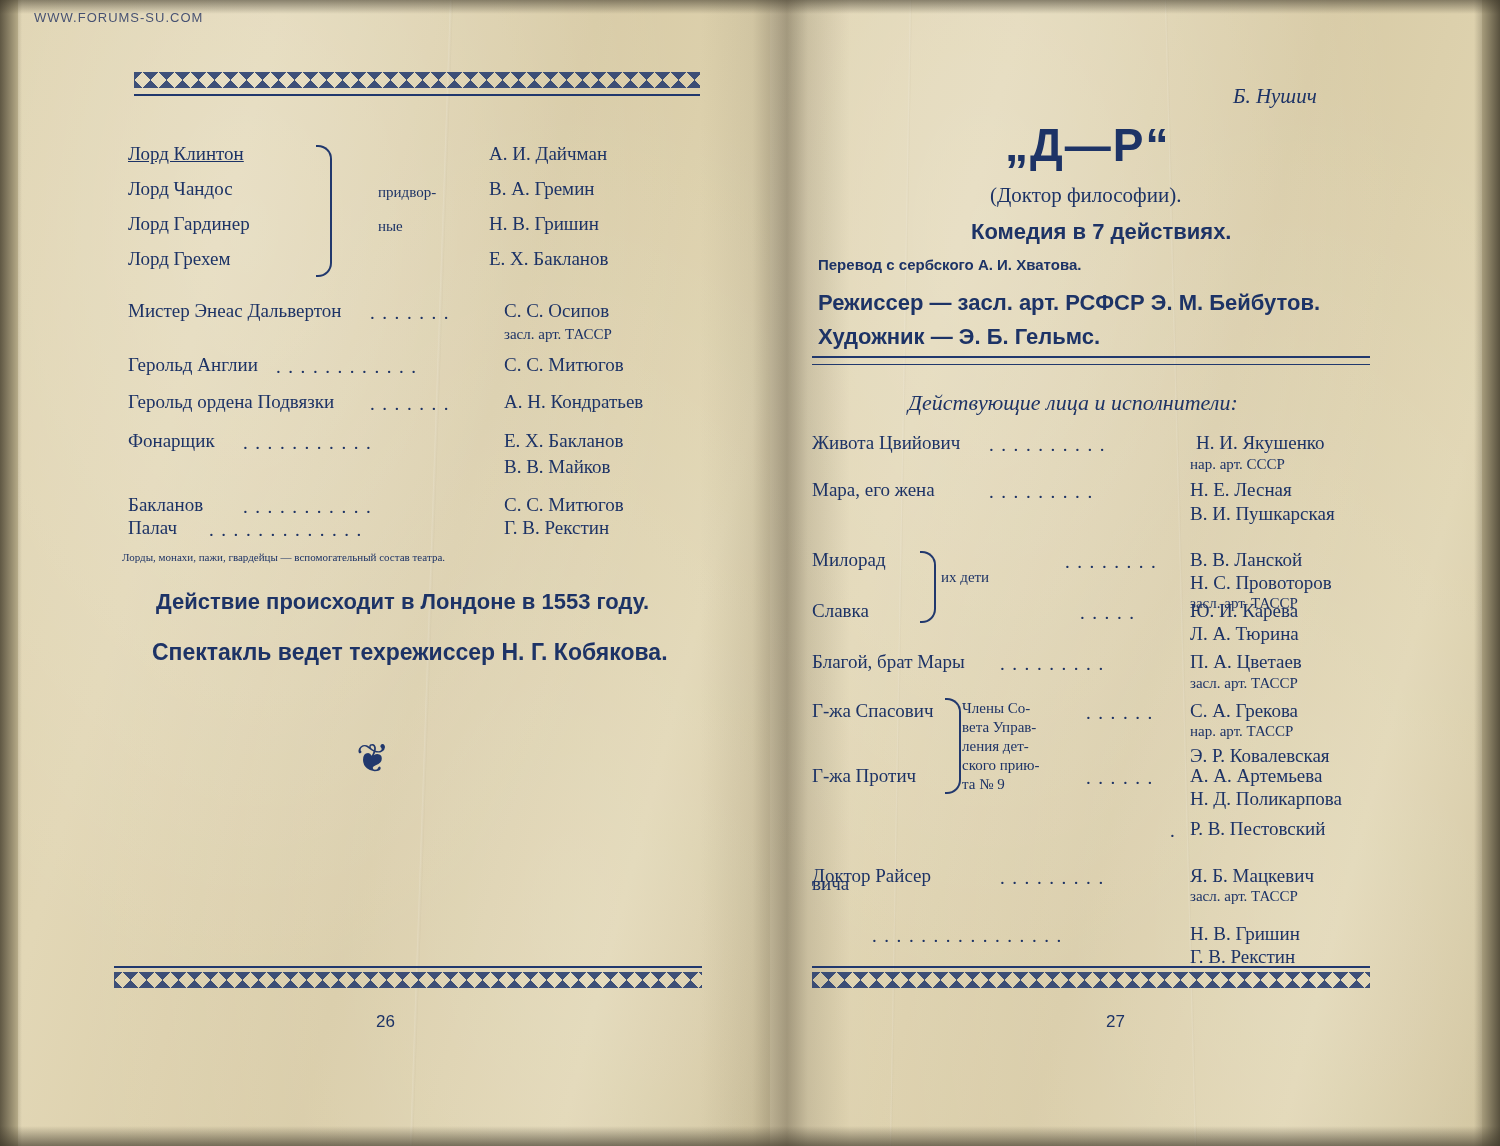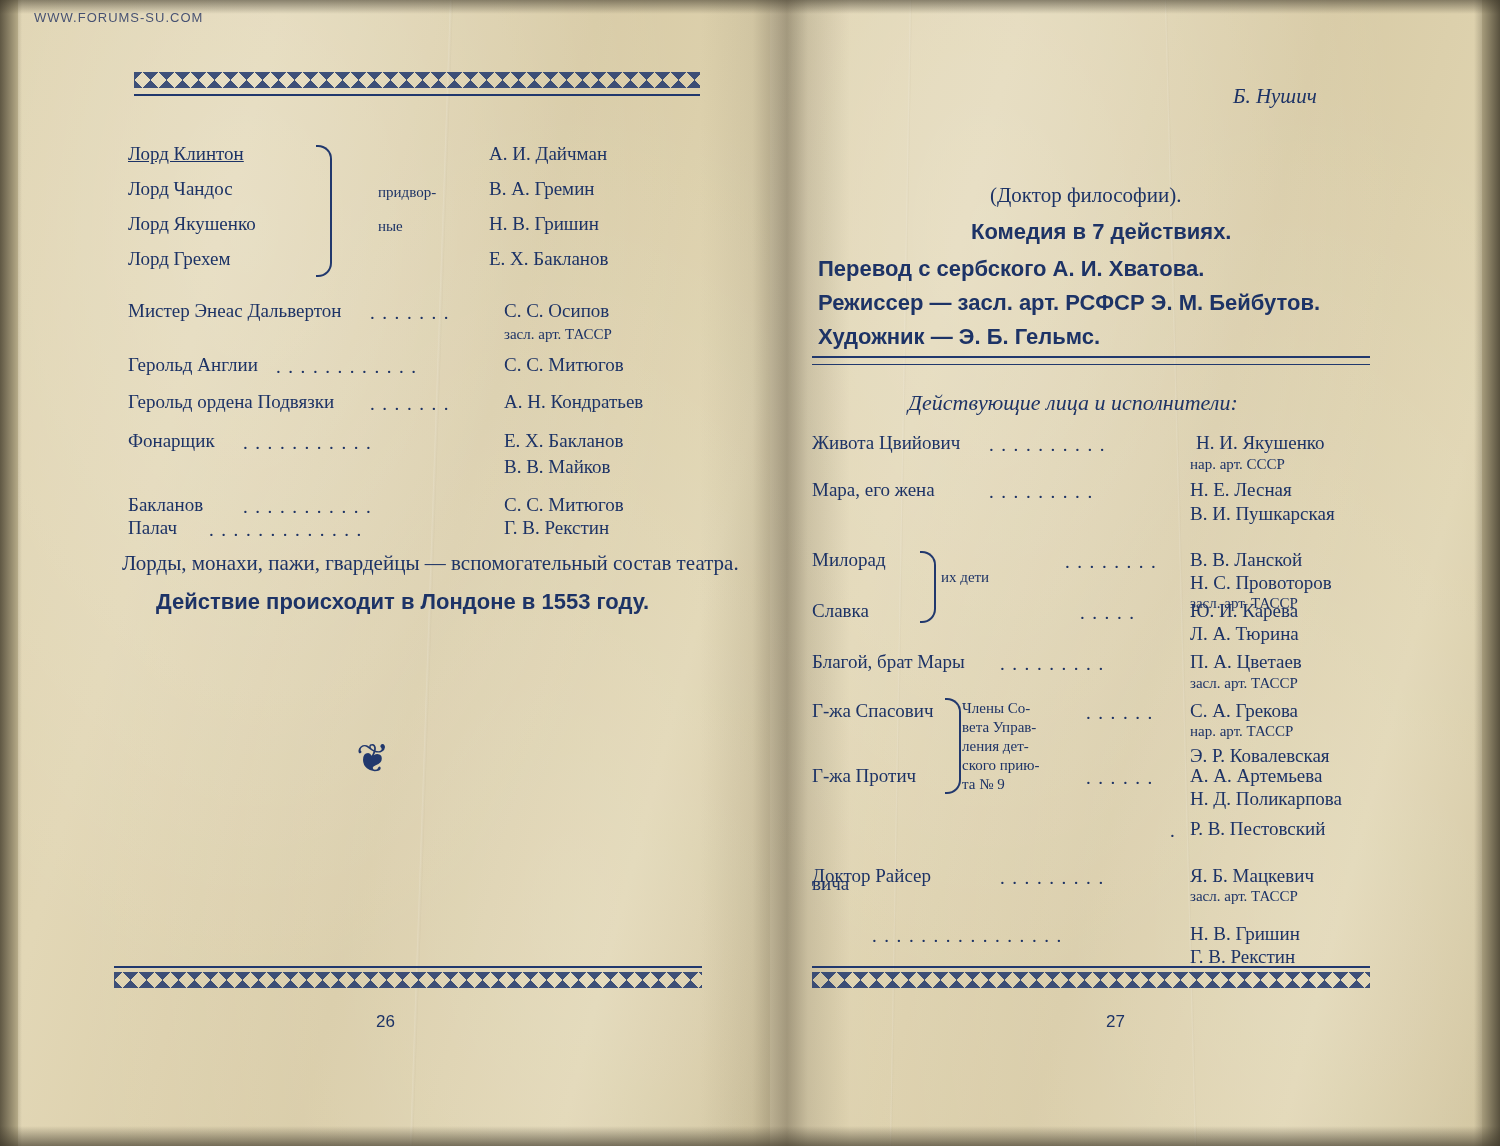--- a/index.html
+++ b/index.html
@@ -165,21 +165,21 @@
 
   <div class="watermark">WWW.FORUMS-SU.COM</div>
 
   <div class="rule-band" style="left:134px; top:72px; width:566px;">
     <div class="zig"></div>
   </div>
   <div class="rule-line" style="left:134px; top:94px; width:566px;"></div>
 
   <div class="tx name" style="left:128px; top:143px;text-decoration:underline;">Лорд Клинтон</div>
   <div class="tx name" style="left:128px; top:178px;">Лорд Чандос</div>
-  <div class="tx name" style="left:128px; top:213px;">Лорд Якушенко</div>
+  <div class="tx name" style="left:128px; top:213px;">Лорд Гардинер</div>
   <div class="tx name" style="left:128px; top:248px;">Лорд Грехем</div>
 
   <div class="brace-r" style="left:316px; top:145px; height:128px;"></div>
 
   <div class="tx sm" style="left:378px; top:184px;">придвор-</div>
   <div class="tx sm" style="left:378px; top:218px;">ные</div>
 
   <div class="tx name" style="left:489px; top:143px;">А. И. Дайчман</div>
   <div class="tx name" style="left:489px; top:178px;">В. А. Гремин</div>
   <div class="tx name" style="left:489px; top:213px;">Н. В. Гришин</div>
@@ -204,40 +204,42 @@
   <div class="tx name" style="left:504px; top:456px;">В. В. Майков</div>
 
   <div class="tx name" style="left:128px; top:494px;">Бакланов</div>
   <div class="tx name dots" style="left:243px; top:496px;">. . . . . . . . . . .</div>
   <div class="tx name" style="left:504px; top:494px;">С. С. Митюгов</div>
 
   <div class="tx name" style="left:128px; top:517px;">Палач</div>
   <div class="tx name dots" style="left:209px; top:519px;">. . . . . . . . . . . . .</div>
   <div class="tx name" style="left:504px; top:517px;">Г. В. Рекстин</div>
 
-  <div class="tx sm" style="left:122px; top:551px; font-size:21px;">Лорды, монахи, пажи, гвардейцы — вспомогательный состав театра.</div>
+  <div class="tx sm" style="left:122px; top:551px; font-size:11px;">Лорды, монахи, пажи, гвардейцы — вспомогательный состав театра.</div>
 
   <div class="tx bold-sans" style="left:156px; top:589px; font-size:22px;">Действие происходит в Лондоне в 1553 году.</div>
+  <div class="tx bold-sans" style="left:152px; top:639px; font-size:23px;">Спектакль ведет техрежиссер Н. Г. Кобякова.</div>
 
   <div class="ornament" style="left:356px; top:735px;">❦</div>
 
   <div class="rule-line" style="left:114px; top:966px; width:588px;"></div>
   <div class="rule-band" style="left:114px; top:972px; width:588px;">
     <div class="zig"></div>
   </div>
 
   <div class="pageno" style="left:376px; top:1012px;">26</div>
 
   <div class="tx serif-it" style="left:1233px; top:84px; font-size:21px;">Б. Нушич</div>
 
+  <div class="title-dr" style="left:1005px; top:118px;">„Д—Р“</div>
 
   <div class="tx" style="left:990px; top:183px; font-size:21px;">(Доктор философии).</div>
   <div class="tx bold-sans" style="left:971px; top:219px; font-size:22px;">Комедия в 7 действиях.</div>
 
-  <div class="tx bold-sans" style="left:818px; top:256px; font-size:22px;">Перевод с сербского А. И. Хватова.</div>
+  <div class="tx bold-sans" style="left:818px; top:256px; font-size:15px;">Перевод с сербского А. И. Хватова.</div>
   <div class="tx bold-sans" style="left:818px; top:290px; font-size:22px;">Режиссер — засл. арт. РСФСР Э. М. Бейбутов.</div>
   <div class="tx bold-sans" style="left:818px; top:324px; font-size:22px;">Художник — Э. Б. Гельмс.</div>
 
   <div class="rule-line" style="left:812px; top:356px; width:558px;"></div>
   <div class="rule-line" style="left:812px; top:364px; width:558px; height:1px;"></div>
 
   <div class="tx serif-it" style="left:908px; top:390px; font-size:22px;">Действующие лица и исполнители:</div>
 
   <div class="tx name" style="left:812px; top:432px;">Живота Цвийович</div>
   <div class="tx name dots" style="left:989px; top:434px;">. . . . . . . . . .</div>

